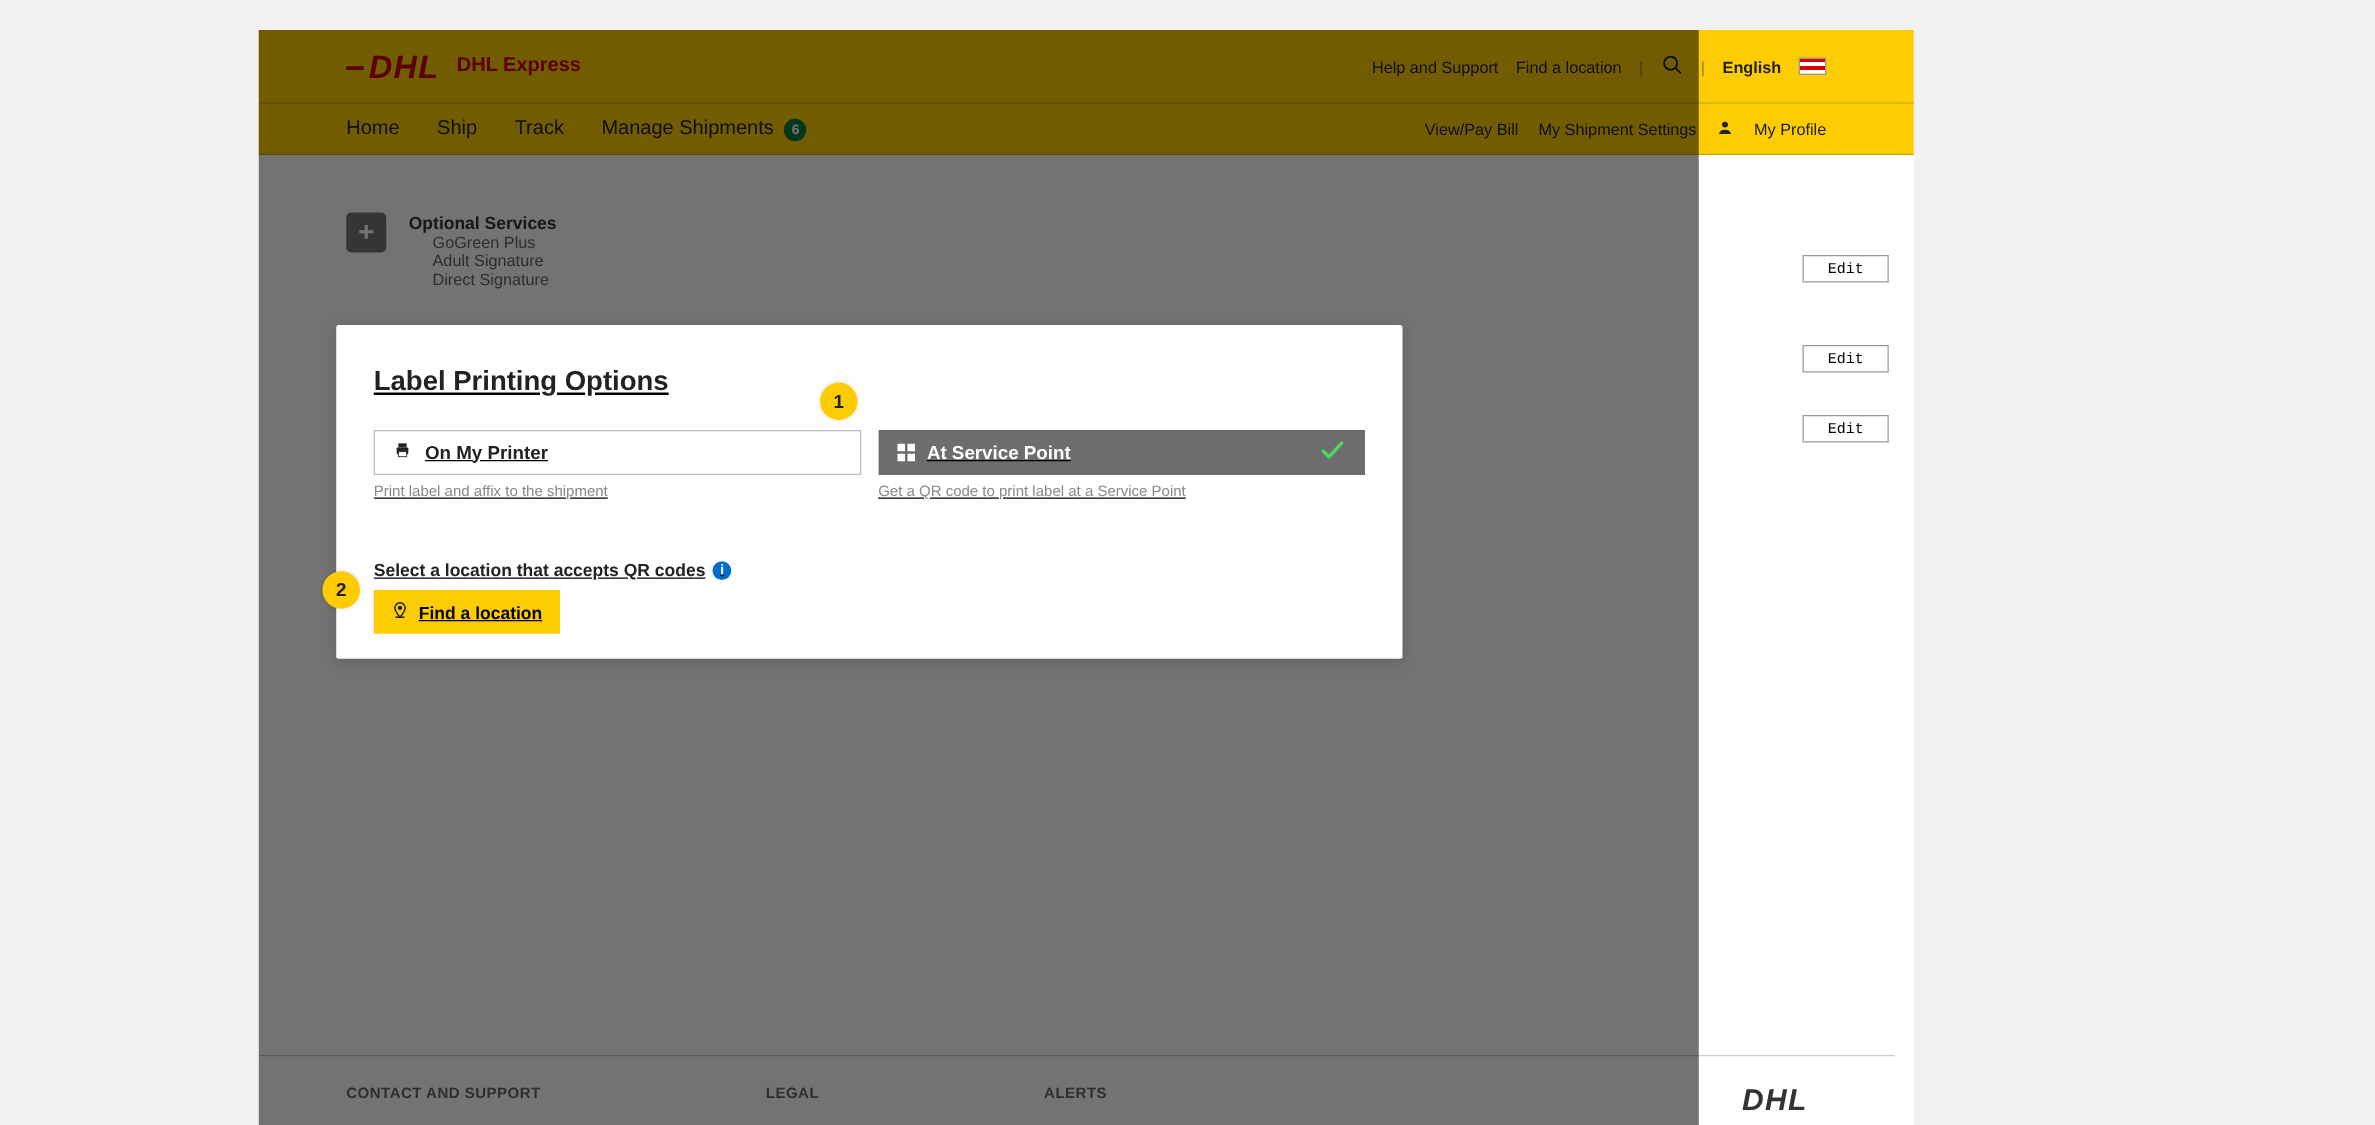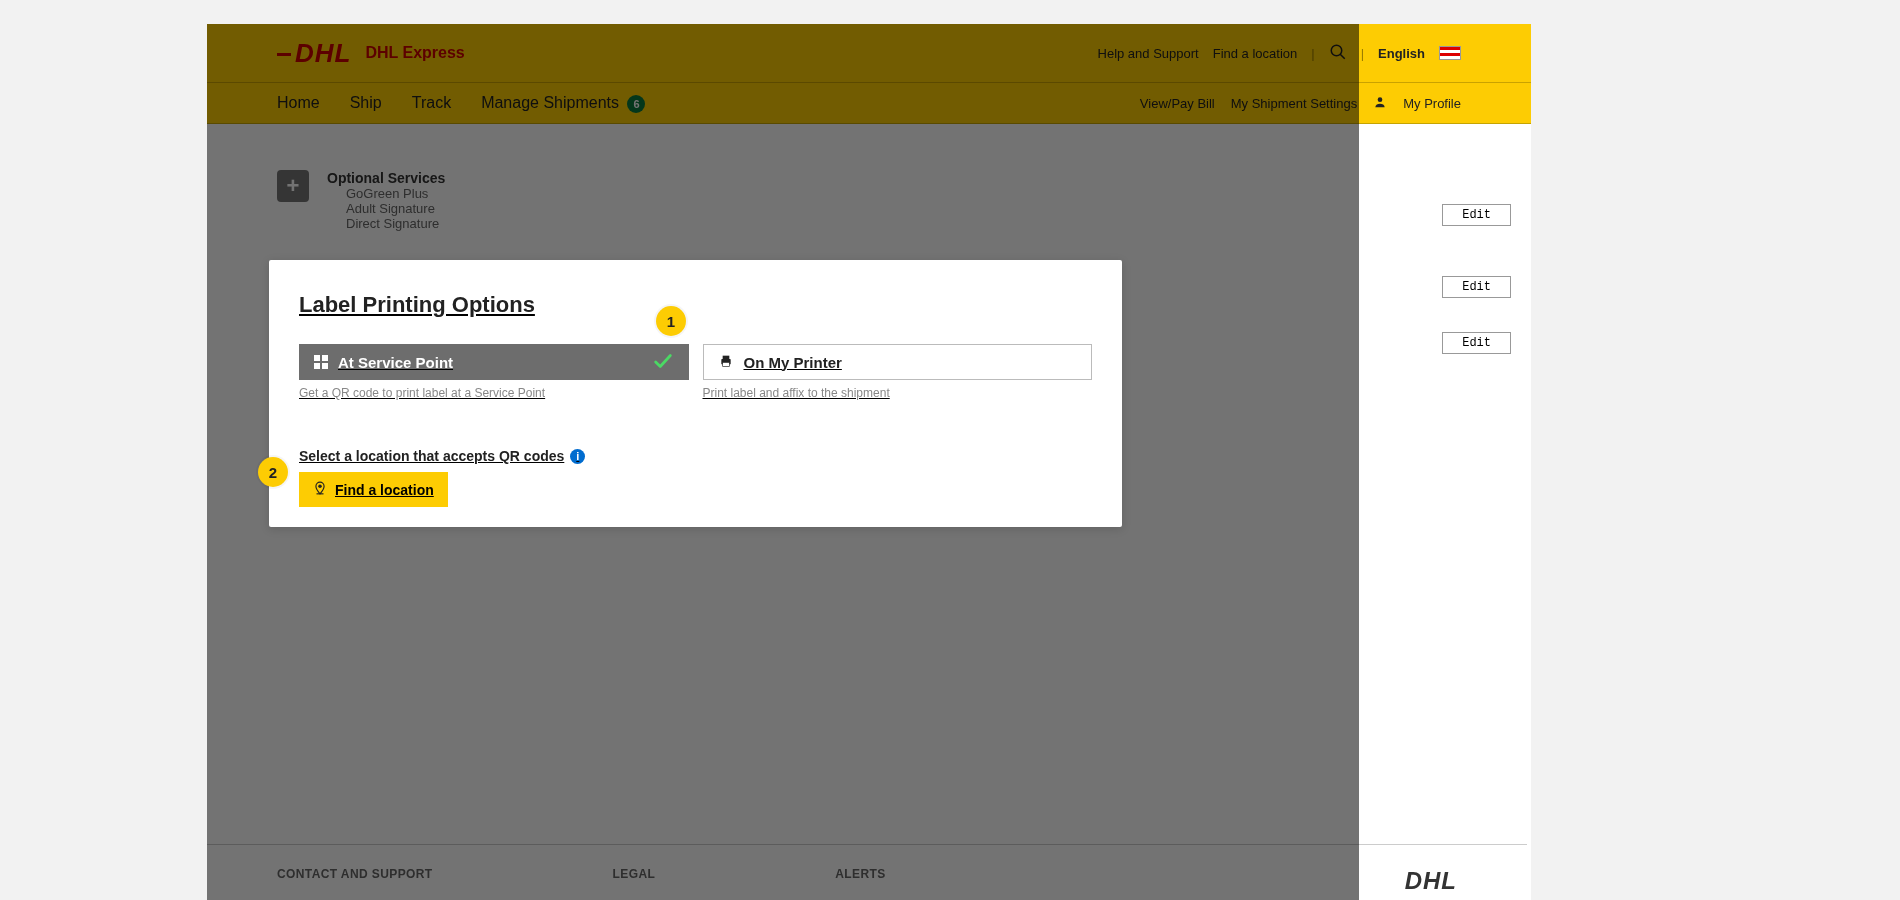--- a/index.html
+++ b/index.html
@@ -85,21 +85,21 @@
     background:rgba(60,60,60,.6);
     padding:10px 12px;
   }
   .btn-cancel { background:#e6e6e6; border:1px solid #bbb; padding:5px 10px; font-size:12px; font-weight:700; display:flex; align-items:center; gap:5px; cursor:pointer; }
   .btn-save { background:#0a7a3c; color:#fff; border:1px solid #065a2a; padding:5px 10px; font-size:12px; font-weight:700; display:flex; align-items:center; gap:5px; cursor:pointer; }
   .xi svg, .fi svg { width:12px; height:12px; }
 
   
   .footer {
     position:absolute;
-    bottom:0; left:0; right:4px;
+    bottom:0; left:0; right:15px;
     border-top:1px solid #ccc;
     display:flex;
     gap:180px;
     padding:22px 70px 0 70px;
     font-size:12px;
     color:#666;
     font-weight:700;
     letter-spacing:.4px;
     height:56px;
   }
@@ -272,51 +272,51 @@
     </div>
   </div>
 </div>
 
 <div class="scrim"></div>
 
 <div class="modal">
   <h1>Label Printing Options</h1>
 
   <div class="option-row">
+    <div class="opt">
+      <div class="opt-btn opt-printer">
+        <span class="printer-ic">
+          <svg viewBox="0 0 24 24" fill="#222">
+              <rect x="5" y="9" width="14" height="8" rx="1"></rect>
+              <rect x="7" y="4" width="10" height="5" fill="#222"></rect>
+              <rect x="7" y="14" width="10" height="6" fill="#fff" stroke="#222"></rect>
+            </svg>
+        </span>
+        <span>On My Printer</span>
+      </div>
+      <div class="opt-sub">Print label and affix to the shipment</div>
+    </div>
+
     <div class="opt">
       <div class="opt-btn opt-service">
         <span class="qr-ic">
           <span></span>
             <span></span>
             <span></span>
             <span></span>
         </span>
         <span>At Service Point</span>
         <span class="check">
           <svg viewBox="0 0 24 24" fill="none" stroke="#4bd964" stroke-width="3" stroke-linecap="round" stroke-linejoin="round">
               <polyline points="4 13 9 18 20 6"></polyline>
             </svg>
         </span>
       </div>
       <div class="opt-sub">Get a QR code to print label at a Service Point</div>
     </div>
-
-    <div class="opt">
-      <div class="opt-btn opt-printer">
-        <span class="printer-ic">
-          <svg viewBox="0 0 24 24" fill="#222">
-              <rect x="5" y="9" width="14" height="8" rx="1"></rect>
-              <rect x="7" y="4" width="10" height="5" fill="#222"></rect>
-              <rect x="7" y="14" width="10" height="6" fill="#fff" stroke="#222"></rect>
-            </svg>
-        </span>
-        <span>On My Printer</span>
-      </div>
-      <div class="opt-sub">Print label and affix to the shipment</div>
-    </div>
   </div>
 
   <div class="select-loc">
     <div class="select-loc-label">
       <span>Select a location that accepts QR codes</span>
       <span class="info-ic">i</span>
     </div>
     <button class="find-btn">
       <span class="pin-ic">
         <svg viewBox="0 0 24 24" fill="#222">

